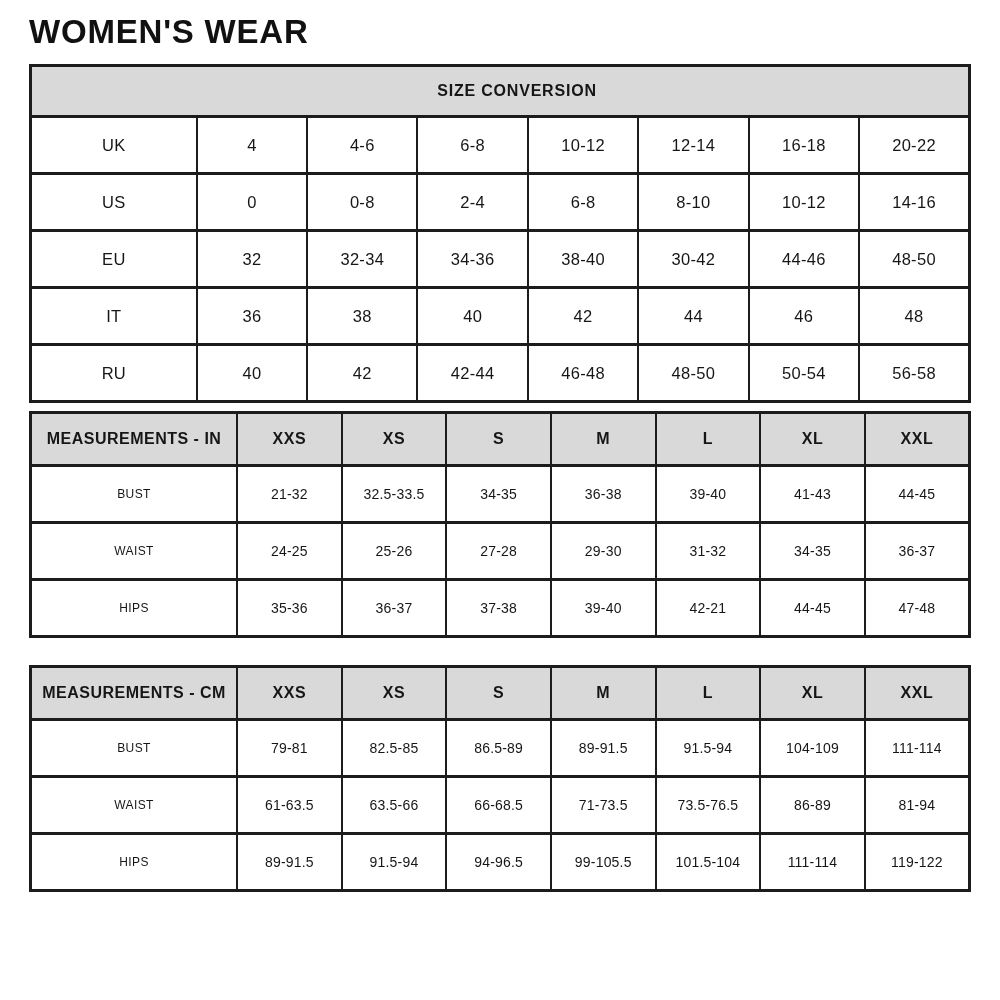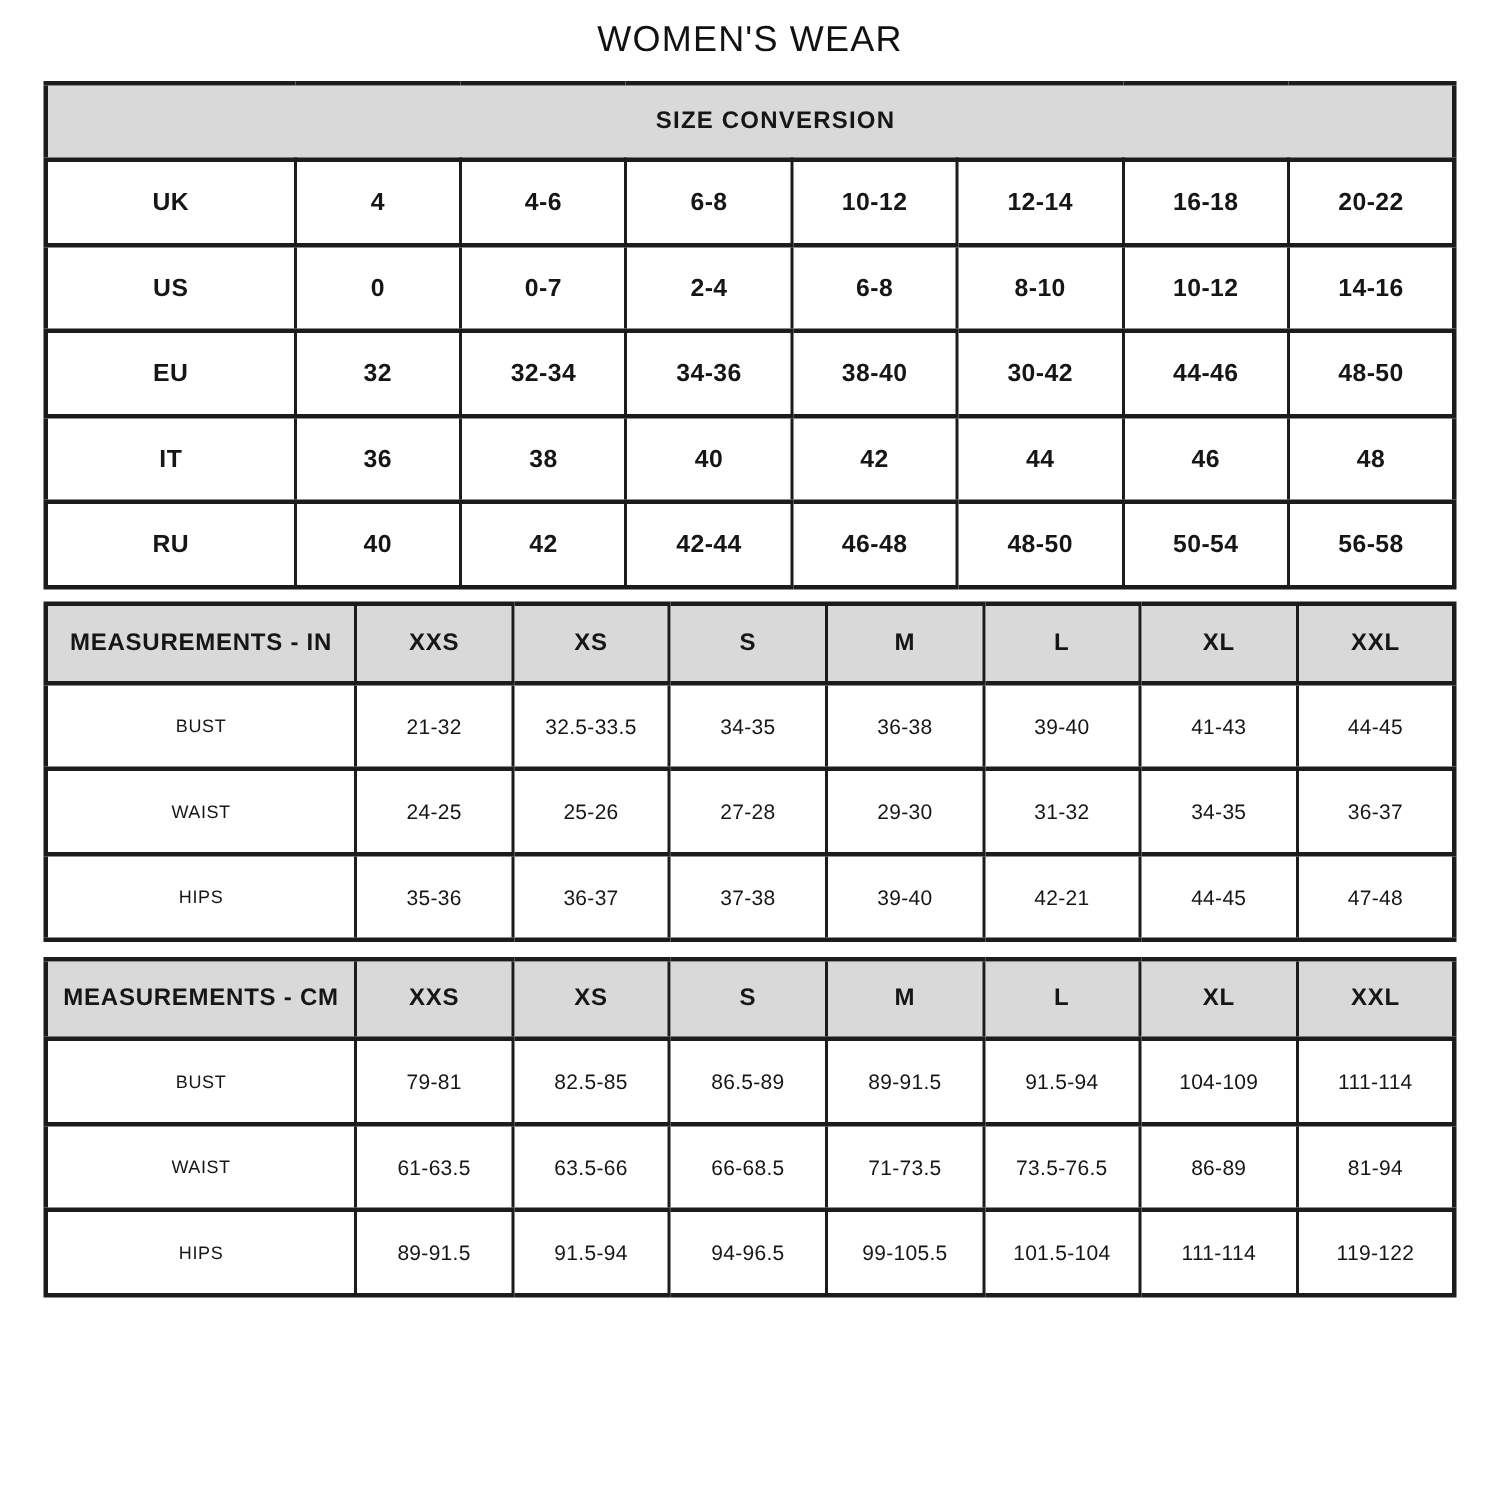--- a/index.html
+++ b/index.html
@@ -12,23 +12,23 @@
     height: 1000px;
     font-family: "Liberation Sans", sans-serif;
     color: #161616;
     box-sizing: border-box;
   }
   .page {
     padding: 13px 29px 0 29px;
   }
   .title {
     margin: 0 0 13px 0;
-    text-align: center;
-    font-size: 24px;
-    font-weight: 400;
+    text-align: left;
+    font-size: 33px;
+    font-weight: 700;
     letter-spacing: 0.8px;
     color: #111111;
   }
   table {
     border-collapse: collapse;
     table-layout: fixed;
     width: 100%;
     border: 3px solid #1c1c1c;
   }
   th, td {
@@ -56,25 +56,25 @@
   .t1 tr.cols th {
     height: 54px;
     font-size: 16px;
     font-weight: 600;
     letter-spacing: 0.5px;
     background: #ffffff;
   }
   .t1 tbody td {
     height: 54px;
     font-size: 16.5px;
-    font-weight: 700;
+    font-weight: 400;
     letter-spacing: 0.3px;
   }
   
-  .tm { margin-bottom: 10px; }
+  .tm { margin-bottom: 27px; }
   .tm col.label-col { width: 22%; }
   .tm col.size-col  { width: 11.143%; }
   .tm thead th {
     background: #d9d9d9;
     height: 50px;
     font-size: 16px;
     font-weight: 700;
     letter-spacing: 0.5px;
   }
   .tm tbody td {
@@ -118,21 +118,21 @@
           <td>4-6</td>
           <td>6-8</td>
           <td>10-12</td>
           <td>12-14</td>
           <td>16-18</td>
           <td>20-22</td>
         </tr>
         <tr>
           <td>US</td>
           <td>0</td>
-          <td>0-7</td>
+          <td>0-8</td>
           <td>2-4</td>
           <td>6-8</td>
           <td>8-10</td>
           <td>10-12</td>
           <td>14-16</td>
         </tr>
         <tr>
           <td>EU</td>
           <td>32</td>
           <td>32-34</td>

